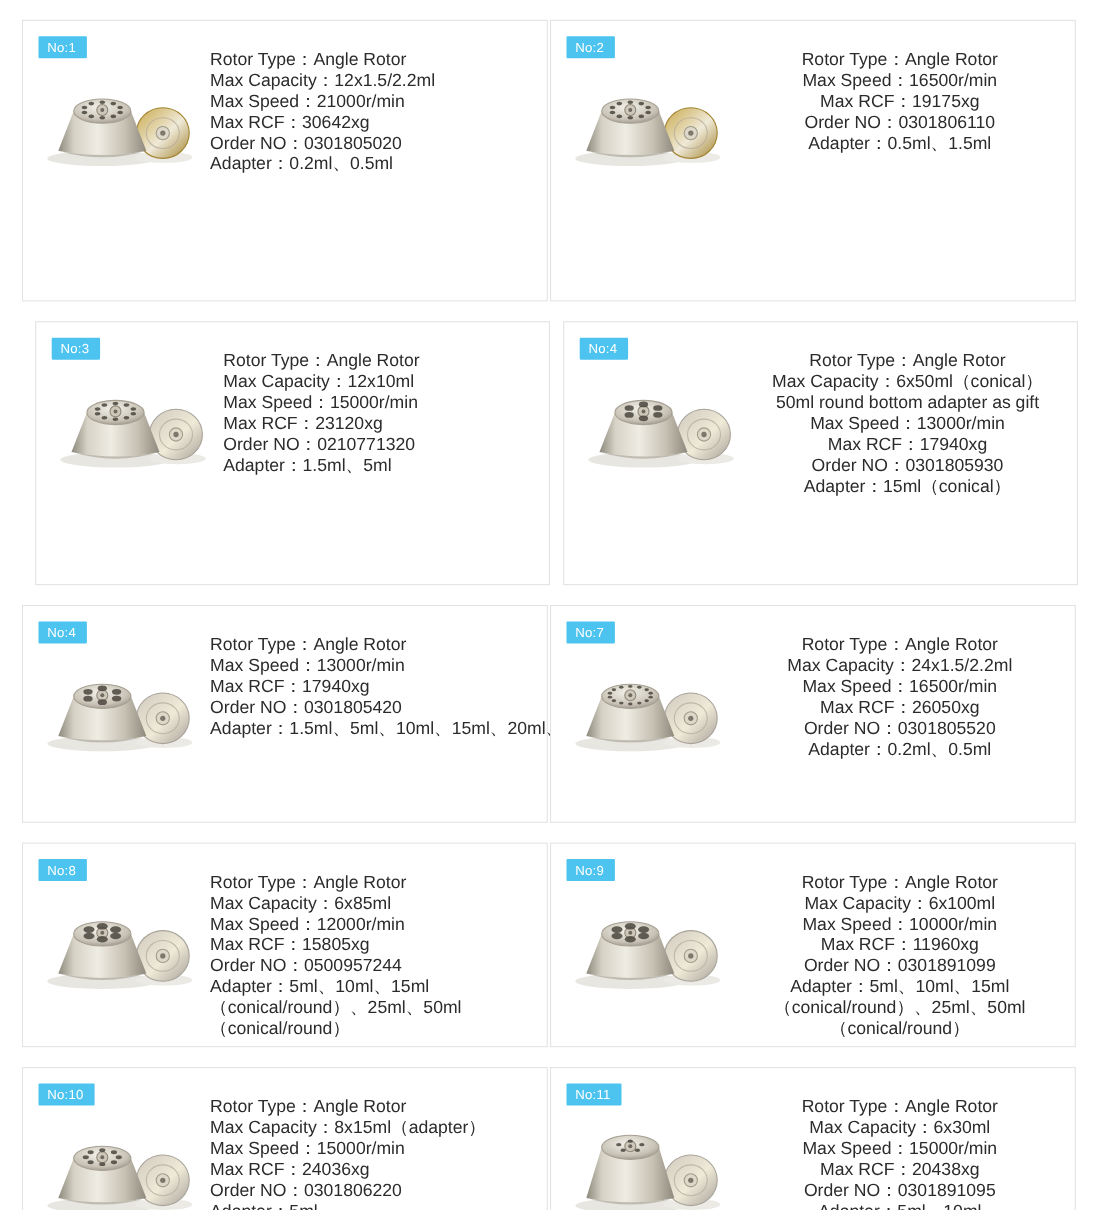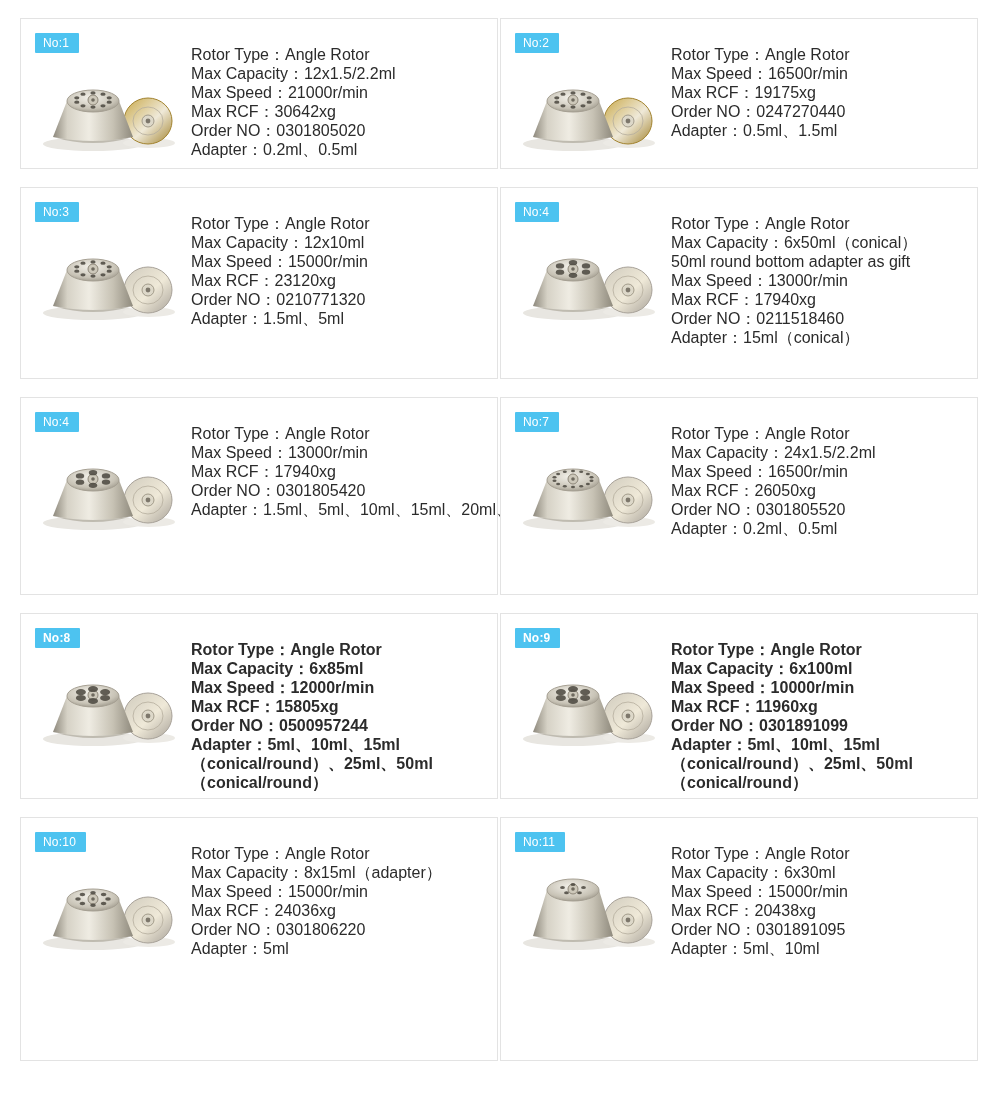--- a/index.html
+++ b/index.html
@@ -21,21 +21,21 @@
   }
   .cell {
     width: 478px;
     border: 1px solid #e3e3e3;
     position: relative;
     display: flex;
     align-items: flex-start;
     padding: 0;
     background: #fff;
   }
-  .cell + .cell { margin-left: 2px; }
+  .cell + .cell { margin-left: 2px; text-align: center; }
   .badge {
     position: absolute;
     top: 14px;
     left: 14px;
     background: #4dc3f0;
     color: #ffffff;
     font-size: 12px;
     line-height: 16px;
     padding: 2px 10px 2px 8px;
     letter-spacing: 0.2px;
@@ -54,24 +54,24 @@
   .spec {
     flex: 1 1 auto;
     padding: 26px 12px 20px 0;
     font-size: 16px;
     color: #2b2b2b;
     line-height: 19px;
   }
   .spec div { white-space: nowrap; }
   .spec div.wrap { white-space: normal; }
   
-  .r1 .cell { height: 151px; }
-  .r2 .cell { height: 192px; }
+  .r1 .cell { height: 256px; }
+  .r2 .cell { height: 240px; margin-left: 12px; }
   .r3 .cell { height: 198px; }
-  .r4 .cell { height: 186px; font-weight: bold; }
+  .r4 .cell { height: 186px; }
   .r5 .cell { height: 244px; }
   svg { display: block; }
 </style>
 </head>
 <body>
 
 <div id="grid">
     <div class="row r1">
       <div class="cell">
         <div class="badge">No:1</div>
@@ -187,21 +187,21 @@
             <ellipse cx="45.8" cy="52.8" rx="2.6" ry="1.6" fill="#4a463e" opacity="0.85"></ellipse>
             <ellipse cx="52.0" cy="49.2" rx="2.6" ry="1.6" fill="#4a463e" opacity="0.85"></ellipse>
 
   <path d="M22 92 Q62 100 102 92 Q62 104 22 92 Z" fill="#9d9789" opacity="0.55"></path>
 </svg>
         </div>
         <div class="spec">
           <div>Rotor Type：Angle Rotor</div>
           <div>Max Speed：16500r/min</div>
           <div>Max RCF：19175xg</div>
-          <div>Order NO：0247270440</div>
+          <div>Order NO：0301806110</div>
           <div>Adapter：0.5ml、1.5ml</div>
         </div>
       </div>
     </div>
     <div class="row r2">
       <div class="cell">
         <div class="badge">No:3</div>
         <div class="imgwrap">
 <svg width="150" height="120" viewBox="0 0 150 120">
   <defs>
@@ -312,21 +312,21 @@
 
   <path d="M22 92 Q62 100 102 92 Q62 104 22 92 Z" fill="#9d9789" opacity="0.55"></path>
 </svg>
         </div>
         <div class="spec">
           <div>Rotor Type：Angle Rotor</div>
           <div>Max Capacity：6x50ml（conical）</div>
           <div>50ml round bottom adapter as gift</div>
           <div>Max Speed：13000r/min</div>
           <div>Max RCF：17940xg</div>
-          <div>Order NO：0211518460</div>
+          <div>Order NO：0301805930</div>
           <div>Adapter：15ml（conical）</div>
         </div>
       </div>
     </div>
     <div class="row r3">
       <div class="cell">
         <div class="badge">No:4</div>
         <div class="imgwrap">
 <svg width="150" height="120" viewBox="0 0 150 120">
   <defs>

